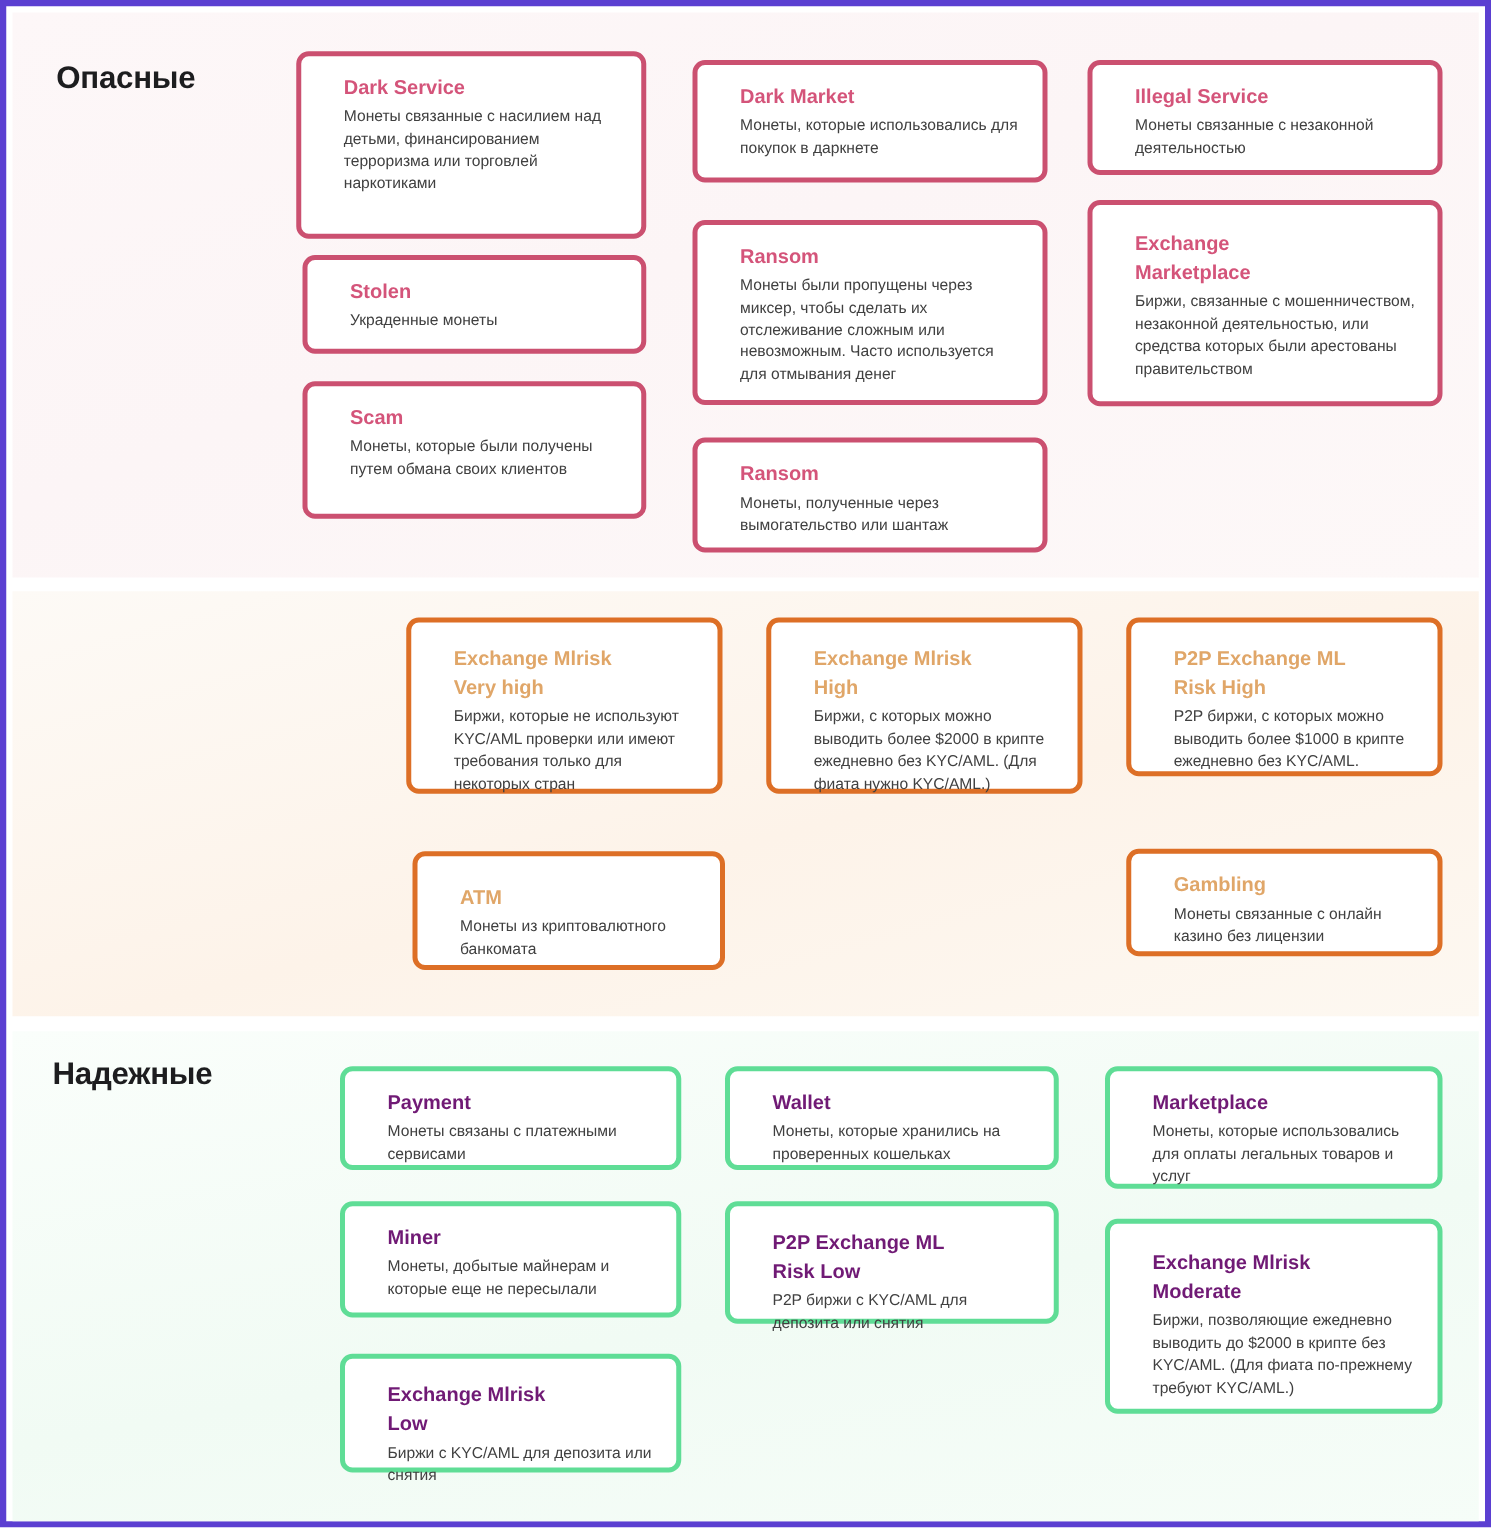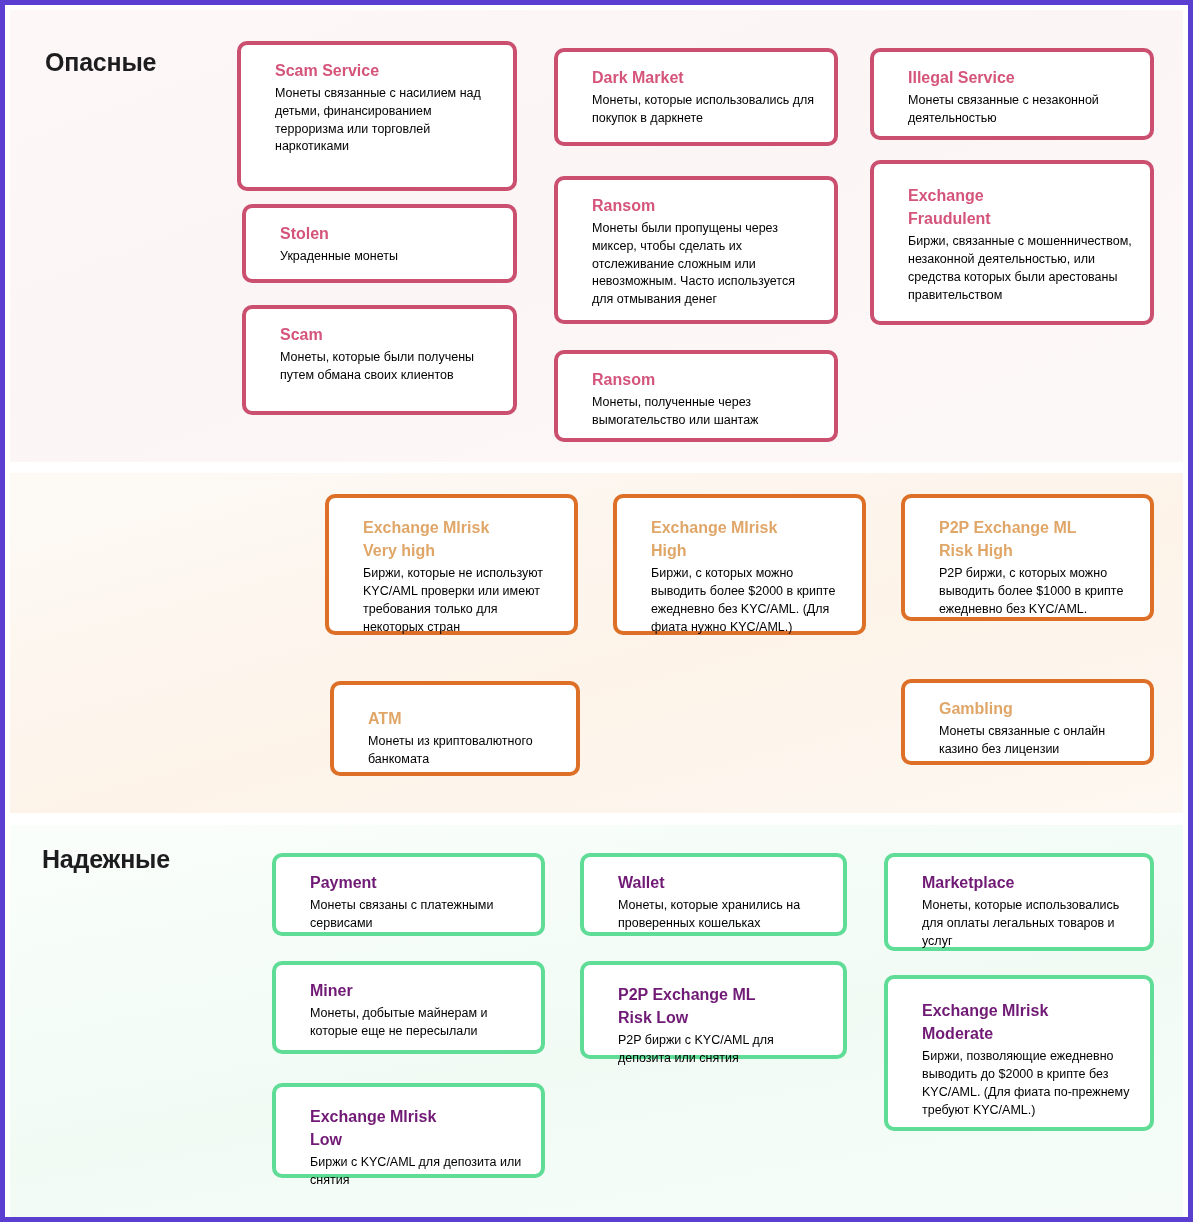--- a/index.html
+++ b/index.html
@@ -71,34 +71,34 @@
     line-height: 1.45;
     margin: 0 0 3px 0;
   }
   .card.danger  .card-title { color: #d4547a; }
   .card.suspect .card-title { color: #e0a668; }
   .card.trusted .card-title { color: #701a75; }
 
   .card-desc {
     font-size: 12.5px;
     line-height: 1.42;
-    color: #000000;
+    color: #404040;
     margin: 0;
   }
 </style>
 </head>
 <body>
 
 <div id="infographic">
 
   <div class="band band-danger">
     <div class="band-title" style="left:35px; top:38px;">Опасные</div>
 
     <div class="card danger" style="left:227px; top:31px; width:280px; height:150px;">
-      <p class="card-title">Scam Service</p>
+      <p class="card-title">Dark Service</p>
       <p class="card-desc">Монеты связанные с насилием над детьми, финансированием терроризма или торговлей наркотиками</p>
     </div>
 
     <div class="card danger" style="left:544px; top:38px; width:284px; height:98px;">
       <p class="card-title">Dark Market</p>
       <p class="card-desc">Монеты, которые использовались для покупок в даркнете</p>
     </div>
 
     <div class="card danger" style="left:860px; top:38px; width:284px; height:92px;">
       <p class="card-title">Illegal Service</p>
@@ -109,21 +109,21 @@
       <p class="card-title">Stolen</p>
       <p class="card-desc">Украденные монеты</p>
     </div>
 
     <div class="card danger" style="left:544px; top:166px; width:284px; height:148px;">
       <p class="card-title">Ransom</p>
       <p class="card-desc">Монеты были пропущены через миксер, чтобы сделать их отслеживание сложным или невозможным. Часто используется для отмывания денег</p>
     </div>
 
     <div class="card danger" style="left:860px; top:150px; width:284px; height:165px; padding-top:20px;">
-      <p class="card-title" style="max-width:130px;">Exchange Fraudulent</p>
+      <p class="card-title" style="max-width:130px;">Exchange Marketplace</p>
       <p class="card-desc">Биржи, связанные с мошенничеством, незаконной деятельностью, или средства которых были арестованы правительством</p>
     </div>
 
     <div class="card danger" style="left:544px; top:340px; width:284px; height:92px;">
       <p class="card-title">Ransom</p>
       <p class="card-desc">Монеты, полученные через вымогательство или шантаж</p>
     </div>
 
     <div class="card danger" style="left:232px; top:295px; width:275px; height:110px;">
       <p class="card-title">Scam</p>

